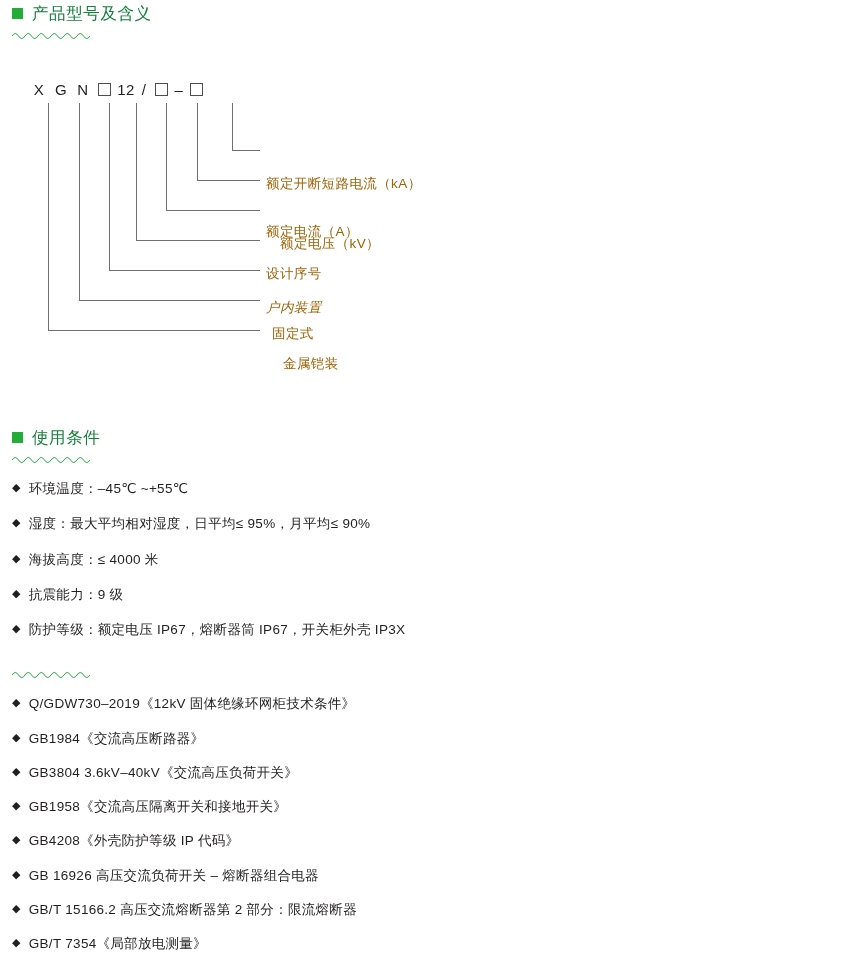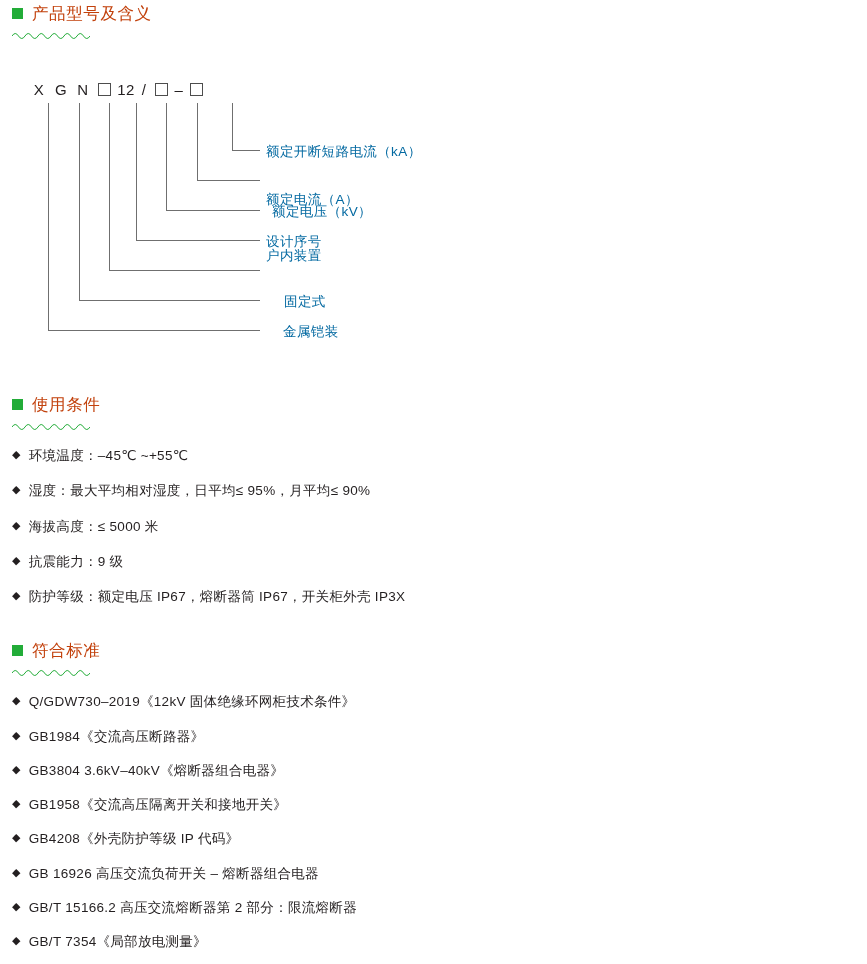--- a/index.html
+++ b/index.html
@@ -25,21 +25,21 @@
     padding-left: 12px;
     height: 26px;
   }
   .sec-square {
     width: 11px; height: 11px;
     background: #22ac38;
     flex: 0 0 auto;
   }
   .sec-title {
     font-size: 16.5px;
-    color: #c2410c;
+    color: #15803d;
     letter-spacing: 0.6px;
     line-height: 1;
     font-weight: normal;
   }
   .wave {
     margin-top: 5px;
     margin-left: 12px;
     width: 78px;
     height: 8px;
   }
@@ -72,23 +72,24 @@
   .dash { width: 14px; text-align: center; }
 
   .lead {
     position: absolute;
     border-left: 1px solid #6f6f6f;
     border-bottom: 1px solid #6f6f6f;
   }
   .lead-label {
     position: absolute;
     font-size: 13.5px;
-    color: #0369a1;
+    color: #a16207;
     white-space: nowrap;
     letter-spacing: 0.4px;
+    margin-top: 32px;
   }
 
   
   .list { margin-top: 16px; }
   .li {
     display: flex;
     align-items: flex-start;
     font-size: 13.5px;
     line-height: 1.5;
     padding: 0 0 0 12px;
@@ -99,21 +100,21 @@
     flex: 0 0 auto;
     color: #231f20;
     font-size: 11px;
     line-height: 1.6;
     margin-right: 8px;
   }
   .li .txt { flex: 1 1 auto; }
 
   .list-tight .li { margin-bottom: 14px; }
 
-  #sec-usage { margin-top: 20px; }
+  #sec-usage { margin-top: 53px; }
   #sec-standards { margin-top: 30px; }
 </style>
 </head>
 <body>
 
 <div class="section" id="sec-model">
   <div class="sec-head">
     <span class="sec-square"></span>
     <span class="sec-title">产品型号及含义</span>
   </div>
@@ -137,30 +138,30 @@
       <span class="box"></span>
     </div>
 
     <div class="lead" style="left:232px; top:52px; width:28px; height:48px;"></div>
     <div class="lead-label" style="left:266px; top:92px;">额定开断短路电流（kA）</div>
 
     <div class="lead" style="left:197px; top:52px; width:63px; height:78px;"></div>
     <div class="lead-label" style="left:266px; top:140px;">额定电流（A）</div>
 
     <div class="lead" style="left:166px; top:52px; width:94px; height:108px;"></div>
-    <div class="lead-label" style="left:272px; top:152px;">额定电压（kV）</div>
+    <div class="lead-label" style="left:280px; top:152px;">额定电压（kV）</div>
 
     <div class="lead" style="left:136px; top:52px; width:124px; height:138px;"></div>
     <div class="lead-label" style="left:266px; top:182px;text-align:right;">设计序号</div>
 
     <div class="lead" style="left:109px; top:52px; width:151px; height:168px;"></div>
-    <div class="lead-label" style="left:266px; top:196px;">户内装置</div>
+    <div class="lead-label" style="left:266px; top:216px;font-style:italic;">户内装置</div>
 
     <div class="lead" style="left:79px; top:52px; width:181px; height:198px;"></div>
-    <div class="lead-label" style="left:284px; top:242px;">固定式</div>
+    <div class="lead-label" style="left:272px; top:242px;">固定式</div>
 
     <div class="lead" style="left:48px; top:52px; width:212px; height:228px;"></div>
     <div class="lead-label" style="left:283px; top:272px;">金属铠装</div>
   </div>
 </div>
 
 <div class="section" id="sec-usage">
   <div class="sec-head">
     <span class="sec-square"></span>
     <span class="sec-title">使用条件</span>
@@ -175,56 +176,52 @@
     <div class="li">
       <span class="dia">◆</span>
       <span class="txt">环境温度：–45℃ ~+55℃</span>
     </div>
     <div class="li">
       <span class="dia">◆</span>
       <span class="txt">湿度：最大平均相对湿度，日平均≤ 95%，月平均≤ 90%</span>
     </div>
     <div class="li">
       <span class="dia">◆</span>
-      <span class="txt">海拔高度：≤ 5000 米</span>
+      <span class="txt">海拔高度：≤ 4000 米</span>
     </div>
     <div class="li">
       <span class="dia">◆</span>
       <span class="txt">抗震能力：9 级</span>
     </div>
     <div class="li">
       <span class="dia">◆</span>
       <span class="txt">防护等级：额定电压 IP67，熔断器筒 IP67，开关柜外壳 IP3X</span>
     </div>
   </div>
 </div>
 
 <div class="section" id="sec-standards">
-  <div class="sec-head">
-    <span class="sec-square"></span>
-    <span class="sec-title">符合标准</span>
-  </div>
   <div class="wave">
     <svg width="78" height="8" viewBox="0 0 78 8" xmlns="http://www.w3.org/2000/svg">
       <path d="M0 5 Q3.25 0 6.5 5 T13 5 T19.5 5 T26 5 T32.5 5 T39 5 T45.5 5 T52 5 T58.5 5 T65 5 T71.5 5 T78 5" fill="none" stroke="#22ac38" stroke-width="1"></path>
     </svg>
   </div>
 
   <div class="list list-tight">
     <div class="li">
       <span class="dia">◆</span>
       <span class="txt">Q/GDW730–2019《12kV 固体绝缘环网柜技术条件》</span>
     </div>
     <div class="li">
       <span class="dia">◆</span>
       <span class="txt">GB1984《交流高压断路器》</span>
     </div>
     <div class="li">
       <span class="dia">◆</span>
-      <span class="txt">GB3804 3.6kV–40kV《熔断器组合电器》</span>
+      <span class="txt">GB3804 3.6kV–40kV《交流高压负荷开关》</span>
     </div>
     <div class="li">
       <span class="dia">◆</span>
       <span class="txt">GB1958《交流高压隔离开关和接地开关》</span>
     </div>
     <div class="li">
       <span class="dia">◆</span>
       <span class="txt">GB4208《外壳防护等级 IP 代码》</span>
     </div>
     <div class="li">

